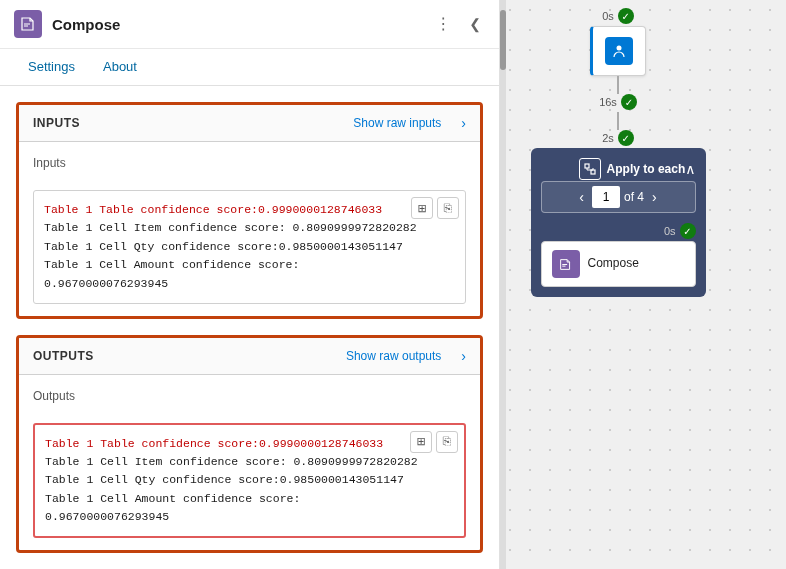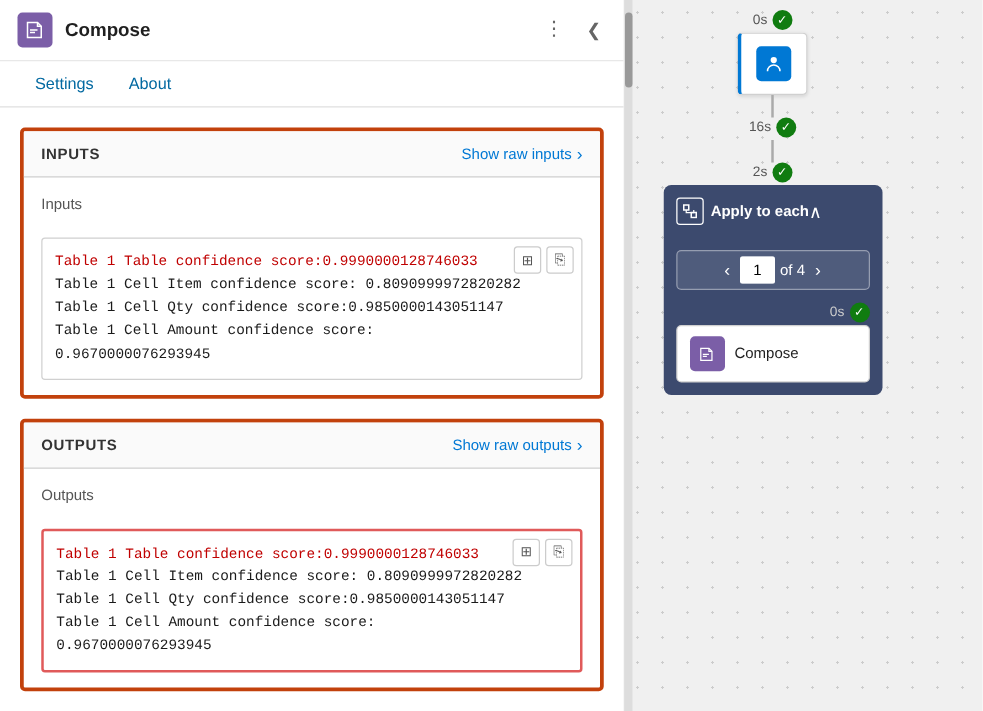--- a/index.html
+++ b/index.html
@@ -119,21 +119,21 @@
     .section-title {
       font-size: 12px;
       font-weight: 700;
       color: #333;
       letter-spacing: 0.5px;
     }
 
     .show-raw-btn {
       display: flex;
       align-items: center;
-      gap: 4px;
+      gap: 20px;
       color: #0078d4;
       font-size: 12px;
       cursor: pointer;
     }
 
     .show-raw-btn .arrow {
       font-size: 14px;
     }
 
     .section-body {
@@ -302,22 +302,22 @@
     .apply-to-each-container {
       background: #3c4a6e;
       border-radius: 6px;
       padding: 10px;
       width: 175px;
     }
 
     .apply-header {
       display: flex;
       align-items: center;
-      justify-content: flex-start;
-      margin-bottom: 20px;
+      justify-content: flex-end;
+      margin-bottom: 1px;
     }
 
     .apply-title-row {
       display: flex;
       align-items: center;
       gap: 6px;
     }
 
     .apply-icon {
       width: 22px;

